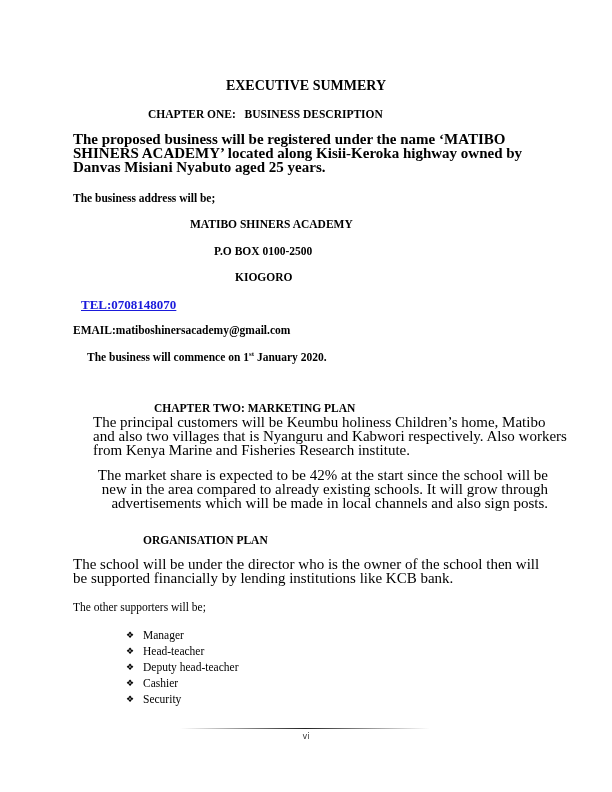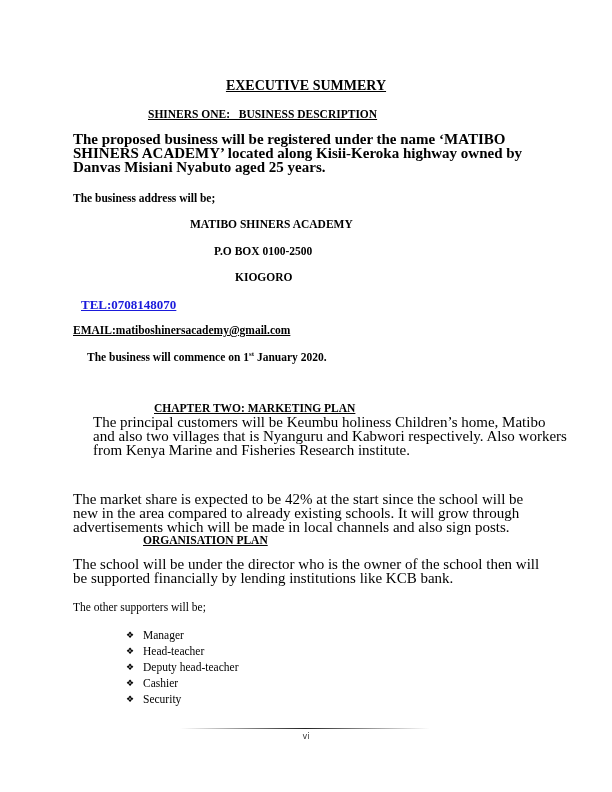--- a/index.html
+++ b/index.html
@@ -1,39 +1,39 @@
 <!DOCTYPE html>
 <html><head>
   <meta charset="utf-8">
   <style>
     html, body { margin: 0; padding: 0; background: #ffffff; }
     body { width: 612px; height: 792px; position: relative; overflow: hidden;
            font-family: "Liberation Serif", "DejaVu Serif", serif; color: #000; }
     .abs { position: absolute; white-space: nowrap; }
     .b { font-weight: bold; }
-    .u { text-decoration: underline; }
+    .u { }
     .t11 { font-size: 11.5px; }
     .para { position: absolute; left: 73px; width: 475px; font-size: 15px; line-height: 14px; white-space: normal; }
     .link { color: #1a1adb; text-decoration: underline; font-weight: bold; font-size: 13px; }
     ul.bullets { position: absolute; left: 126px; top: 627px; margin: 0; padding: 0; list-style: none; font-size: 11.5px; line-height: 16px; }
     ul.bullets li { display: flex; align-items: center; }
     .diamond { display: inline-block; width: 17px; font-size: 9px; color: #000; }
     .footer-line { position: absolute; left: 180px; top: 728px; width: 250px; height: 1px;
                    background: linear-gradient(to right, rgba(0,0,0,0), #222 50%, rgba(0,0,0,0)); }
     .footer-num { position: absolute; left: 0; width: 612px; top: 732px; text-align: center;
                   font-family: "DejaVu Sans", sans-serif; font-size: 8px; color: #333; }
   </style>
 </head>
 <body>
 
 <div>
 
   <div class="abs b u" style="left:0;width:532px;text-align:center;left:40px;top:78px;font-size:14px;">EXECUTIVE SUMMERY</div>
 
-  <div class="abs b u t11" style="left:148px;top:108px;white-space:pre;">SHINERS ONE:   BUSINESS DESCRIPTION</div>
+  <div class="abs b u t11" style="left:148px;top:108px;white-space:pre;">CHAPTER ONE:   BUSINESS DESCRIPTION</div>
 
   <div class="para b" style="top:132px;">The proposed business will be registered under the name ‘MATIBO SHINERS ACADEMY’ located along Kisii-Keroka highway owned by Danvas Misiani Nyabuto aged 25 years.</div>
 
   <div class="abs b t11" style="left:73px;top:192px;">The business address will be;</div>
 
   <div class="abs b t11" style="left:190px;top:218px;">MATIBO SHINERS ACADEMY</div>
 
   <div class="abs b t11" style="left:214px;top:245px;">P.O BOX 0100-2500</div>
 
   <div class="abs b t11" style="left:235px;top:271px;">KIOGORO</div>
@@ -43,21 +43,21 @@
   <div class="abs b u t11" style="left:73px;top:324px;">EMAIL:matiboshinersacademy@gmail.com</div>
 
   <div class="abs b t11" style="left:73px;top:350px;margin-left:14px;">
     <span>The business will commence on 1</span><sup style="font-size:7px;">st</sup><span style="white-space:pre;"> January 2020.</span>
   </div>
 
   <div class="abs b u t11" style="left:154px;top:402px;">CHAPTER TWO: MARKETING PLAN</div>
 
   <div class="para" style="top:415px;margin-left:20px;">The principal customers will be Keumbu holiness Children’s home, Matibo and also two villages that is Nyanguru and Kabwori respectively. Also workers from Kenya Marine and Fisheries Research institute.</div>
 
-  <div class="para" style="top:492px;">The market share is expected to be 42% at the start since the school will be new in the area compared to already existing schools. It will grow through advertisements which will be made in local channels and also sign posts.</div>
+  <div class="para" style="top:468px;text-align:right;">The market share is expected to be 42% at the start since the school will be new in the area compared to already existing schools. It will grow through advertisements which will be made in local channels and also sign posts.</div>
 
   <div class="abs b u t11" style="left:143px;top:534px;">ORGANISATION PLAN</div>
 
   <div class="para" style="top:557px;">The school will be under the director who is the owner of the school then will be supported financially by lending institutions like KCB bank.</div>
 
   <div class="abs t11" style="left:73px;top:601px;">The other supporters will be;</div>
 
   <ul class="bullets">
     <li>
         <span class="diamond">❖</span>

